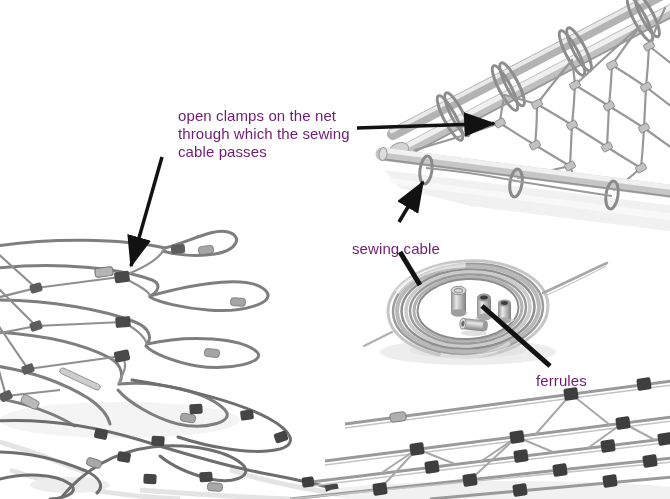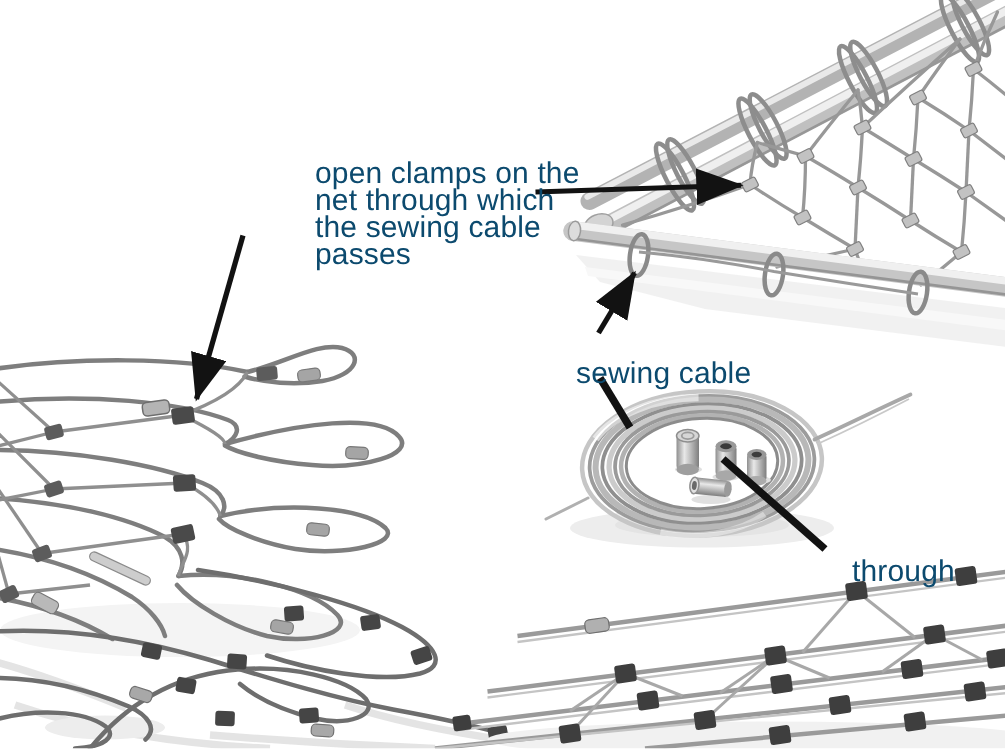--- a/index.html
+++ b/index.html
@@ -2,23 +2,22 @@
 <html><head>
 <meta charset="utf-8">
 <style>
   html,body{margin:0;padding:0;background:#fff;}
   .stage{
     position:relative;width:670px;height:499px;overflow:hidden;background:#ffffff;
     font-family:"Liberation Sans", sans-serif;
   }
   .scene{position:absolute;left:0;top:0;}
   .label{
-    position:absolute;color:#0c4a6e;font-size:20px;line-height:18px;
+    position:absolute;color:#701a75;font-size:15px;line-height:18px;
     letter-spacing:0.1px;
-    margin-left:32px;
   }
   #label-open-clamps{left:178px;top:107px;width:182px;}
   #label-sewing-cable{left:352px;top:240px;white-space:nowrap;}
   #label-ferrules{left:536px;top:372px;white-space:nowrap;}
 </style>
 </head>
 <body>
 
 <div class="stage">
 
@@ -439,15 +438,15 @@
     <path d="M 357,128 L 494,123.5" stroke-width="3.5" marker-end="url(#arrow)"></path>
     <path d="M 162,157 L 131,266" stroke-width="3.5" marker-end="url(#arrow)"></path>
     <path d="M 399,222 L 423,182" stroke-width="3.5" marker-end="url(#arrow)"></path>
     <path d="M 400,252 L 420,285" stroke-width="5"></path>
     <path d="M 482,306 L 550,366" stroke-width="5"></path>
   </g>
 </svg>
 
 <div class="label" id="label-open-clamps">open clamps on the net through which the sewing cable passes</div>
 <div class="label" id="label-sewing-cable">sewing cable</div>
-<div class="label" id="label-ferrules">through</div>
+<div class="label" id="label-ferrules">ferrules</div>
 
 </div>
 
 </body></html>

